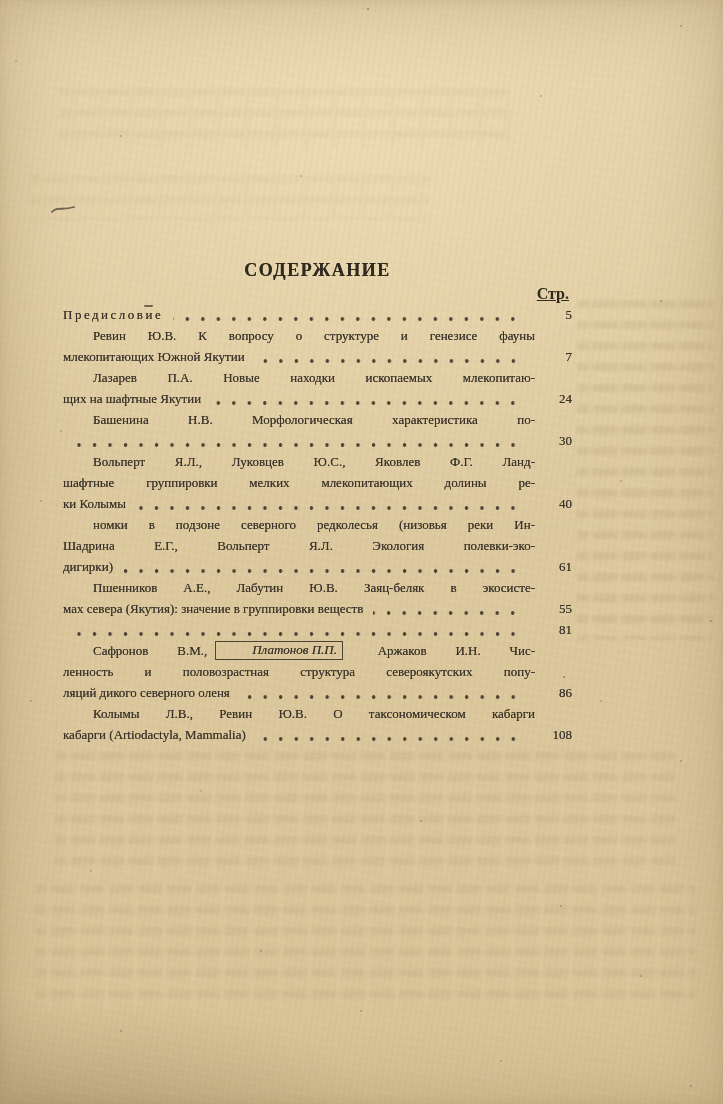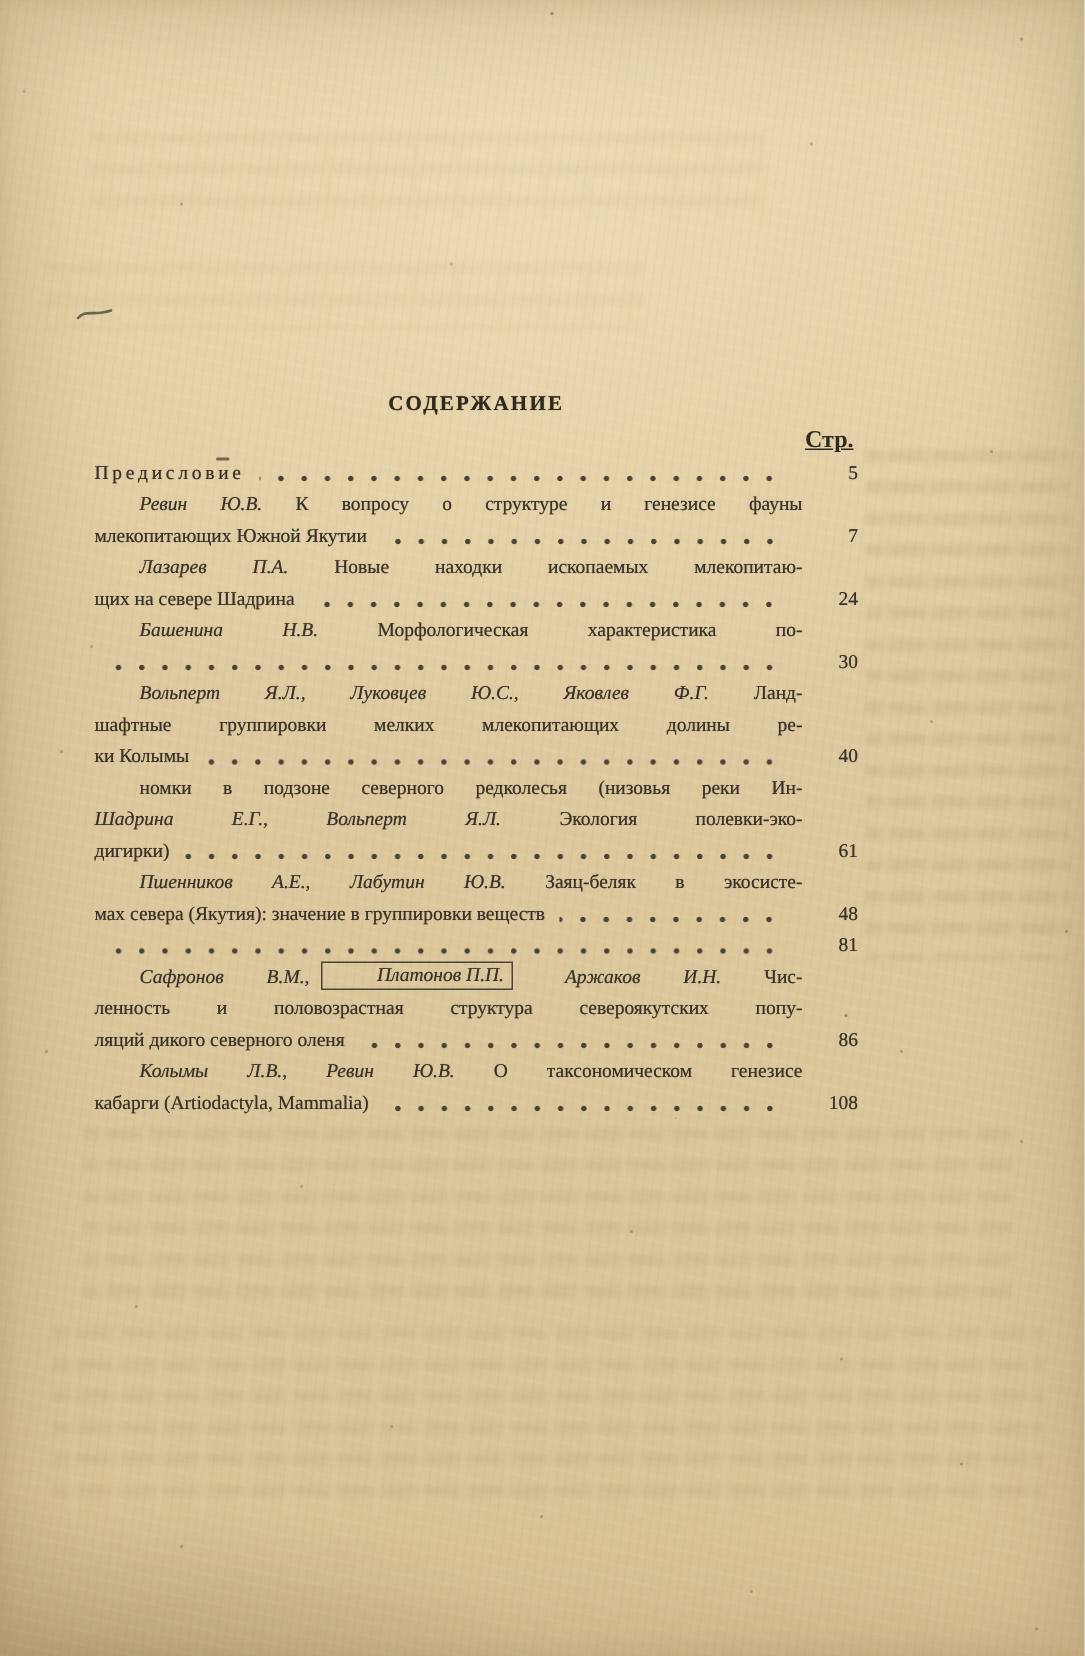--- a/index.html
+++ b/index.html
@@ -18,31 +18,31 @@
       repeating-linear-gradient(12deg, rgba(255,248,225,.05) 0 2px, rgba(0,0,0,0) 2px 9px);}
   .vignette{position:absolute;inset:0;pointer-events:none;
     box-shadow:inset 0 0 75px rgba(120,95,55,.28), inset 0 0 12px rgba(120,95,55,.12);}
   .ghost{position:absolute;filter:blur(1.7px);pointer-events:none;
     background:
       repeating-linear-gradient(90deg, rgba(0,0,0,0) 0 11px, rgba(222,203,160,.75) 11px 16px, rgba(0,0,0,0) 16px 29px),
       repeating-linear-gradient(180deg, rgba(128,106,64,.15) 0 8px, rgba(0,0,0,0) 8px 21px);}
   .speck{position:absolute;border-radius:50%;background:#4c4330;pointer-events:none;}
 
   .toc{position:absolute;left:63px;top:259px;width:509px;color:#39332a;}
-  .title{font-weight:bold;font-size:14px;line-height:22px;letter-spacing:1.5px;
+  .title{font-weight:bold;font-size:18px;line-height:22px;letter-spacing:1.5px;
     text-align:center;color:#302a1e;text-shadow:0 0 .5px rgba(48,42,30,.8);}
   .str{margin-top:4px;line-height:17px;font-weight:bold;font-size:16px;text-align:right;
     padding-right:3px;color:#302a1e;text-decoration:underline;}
   .entries{margin-top:2px;font-size:13px;line-height:21px;text-shadow:0 0 .45px rgba(55,48,36,.75);}
   .entry .line.just{text-align:justify;text-align-last:justify;padding-right:37px;}
   .entry.indent .line.just:first-child{text-indent:30px;}
   .line.last{display:flex;align-items:baseline;white-space:nowrap;}
   .line.last .txt{flex:0 0 auto;}
   .line.last .txt.ind{padding-left:30px;}
-  .seg.i{font-style:italic;}
+  .seg.i{}
   .seg.sp{letter-spacing:2.5px;}
   .seg.box{font-style:italic;display:inline-block;border:1.5px solid #4a4434;
     padding:0 5px 1px 6px;margin:0 6px 0 8px;line-height:16px;transform:translateY(-1px);}
   .leader{flex:1 1 auto;height:6px;align-self:flex-end;margin:0 8px 3px 10px;
     background-image:radial-gradient(circle at 2.5px 3px, #4a4333 1.5px, rgba(0,0,0,0) 2.1px);
     background-size:15.5px 6px;background-repeat:repeat-x;background-position:right center;}
   .pagenum{flex:0 0 auto;width:38px;text-align:right;}
 
   .pen-mark{position:absolute;left:50px;top:203px;opacity:.78;}
   .macron-artifact{position:absolute;left:144px;top:305px;width:9px;height:1.6px;
@@ -79,21 +79,21 @@
         <div class="line just"><span class="seg i">Ревин Ю.В.</span><span class="seg n"> К вопросу о структуре и генезисе фауны</span></div>
         <div class="line last">
           <span class="txt"><span class="seg n">млекопитающих Южной Якутии</span></span>
           <span class="leader"></span>
           <span class="pagenum">7</span>
         </div>
       </div>
       <div class="entry indent">
         <div class="line just"><span class="seg i">Лазарев П.А.</span><span class="seg n"> Новые находки ископаемых млекопитаю-</span></div>
         <div class="line last">
-          <span class="txt"><span class="seg n">щих на севере Шадрина</span></span>
+          <span class="txt"><span class="seg n">щих на шафтные Якутии</span></span>
           <span class="leader"></span>
           <span class="pagenum">24</span>
         </div>
       </div>
       <div class="entry indent">
         <div class="line just"><span class="seg i">Башенина Н.В.</span><span class="seg n"> Морфологическая характеристика по-</span></div>
         <div class="line last">
           <span class="leader"></span>
           <span class="pagenum">30</span>
         </div>
@@ -114,40 +114,40 @@
           <span class="txt"><span class="seg n">дигирки)</span></span>
           <span class="leader"></span>
           <span class="pagenum">61</span>
         </div>
       </div>
       <div class="entry indent">
         <div class="line just"><span class="seg i">Пшенников А.Е., Лабутин Ю.В.</span><span class="seg n"> Заяц-беляк в экосисте-</span></div>
         <div class="line last">
           <span class="txt"><span class="seg n">мах севера (Якутия): значение в группировки веществ</span></span>
           <span class="leader"></span>
-          <span class="pagenum">48</span>
+          <span class="pagenum">55</span>
         </div>
       </div>
       <div class="entry indent">
         <div class="line last">
           <span class="leader"></span>
           <span class="pagenum">81</span>
         </div>
       </div>
       <div class="entry indent">
         <div class="line just"><span class="seg i">Сафронов В.М.,</span><span class="seg box">Платонов П.П.</span><span class="seg i"> Аржаков И.Н.</span><span class="seg n"> Чис-</span></div>
         <div class="line just"><span class="seg n">ленность и половозрастная структура североякутских попу-</span></div>
         <div class="line last">
           <span class="txt"><span class="seg n">ляций дикого северного оленя</span></span>
           <span class="leader"></span>
           <span class="pagenum">86</span>
         </div>
       </div>
       <div class="entry indent">
-        <div class="line just"><span class="seg i">Колымы Л.В., Ревин Ю.В.</span><span class="seg n"> О таксономическом генезисе</span></div>
+        <div class="line just"><span class="seg i">Колымы Л.В., Ревин Ю.В.</span><span class="seg n"> О таксономическом кабарги</span></div>
         <div class="line last">
           <span class="txt"><span class="seg n">кабарги (Artiodactyla, Mammalia)</span></span>
           <span class="leader"></span>
           <span class="pagenum">108</span>
         </div>
       </div>
     </div>
 </div>
 
 <div id="specks">

